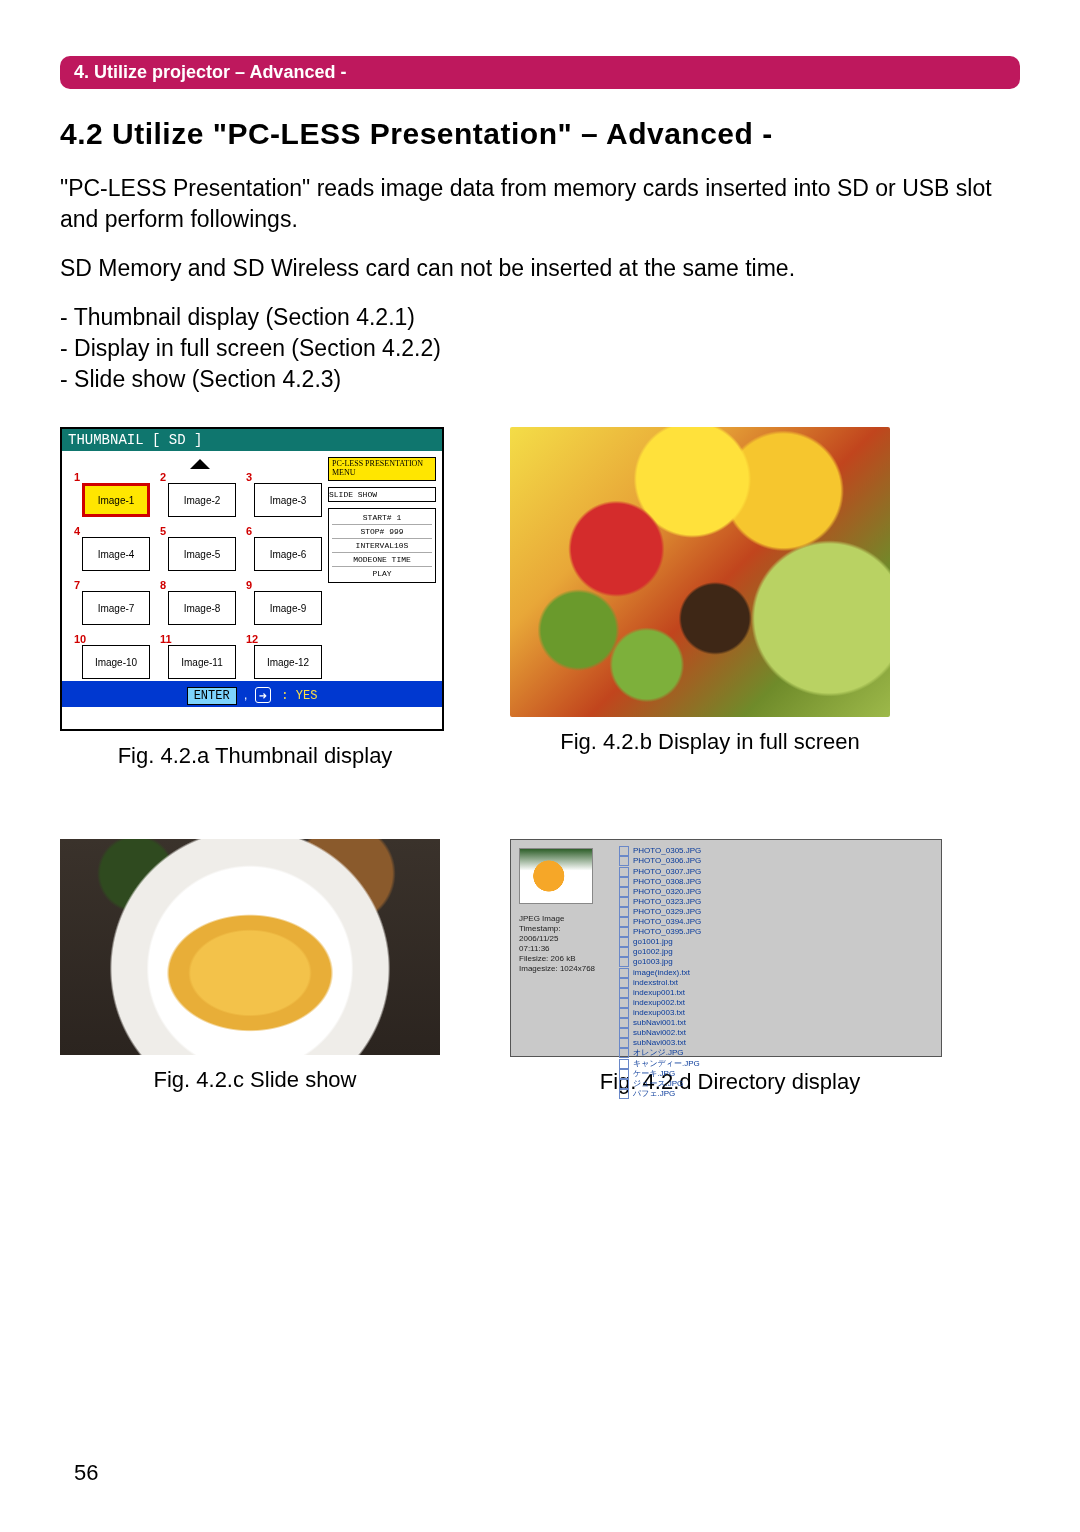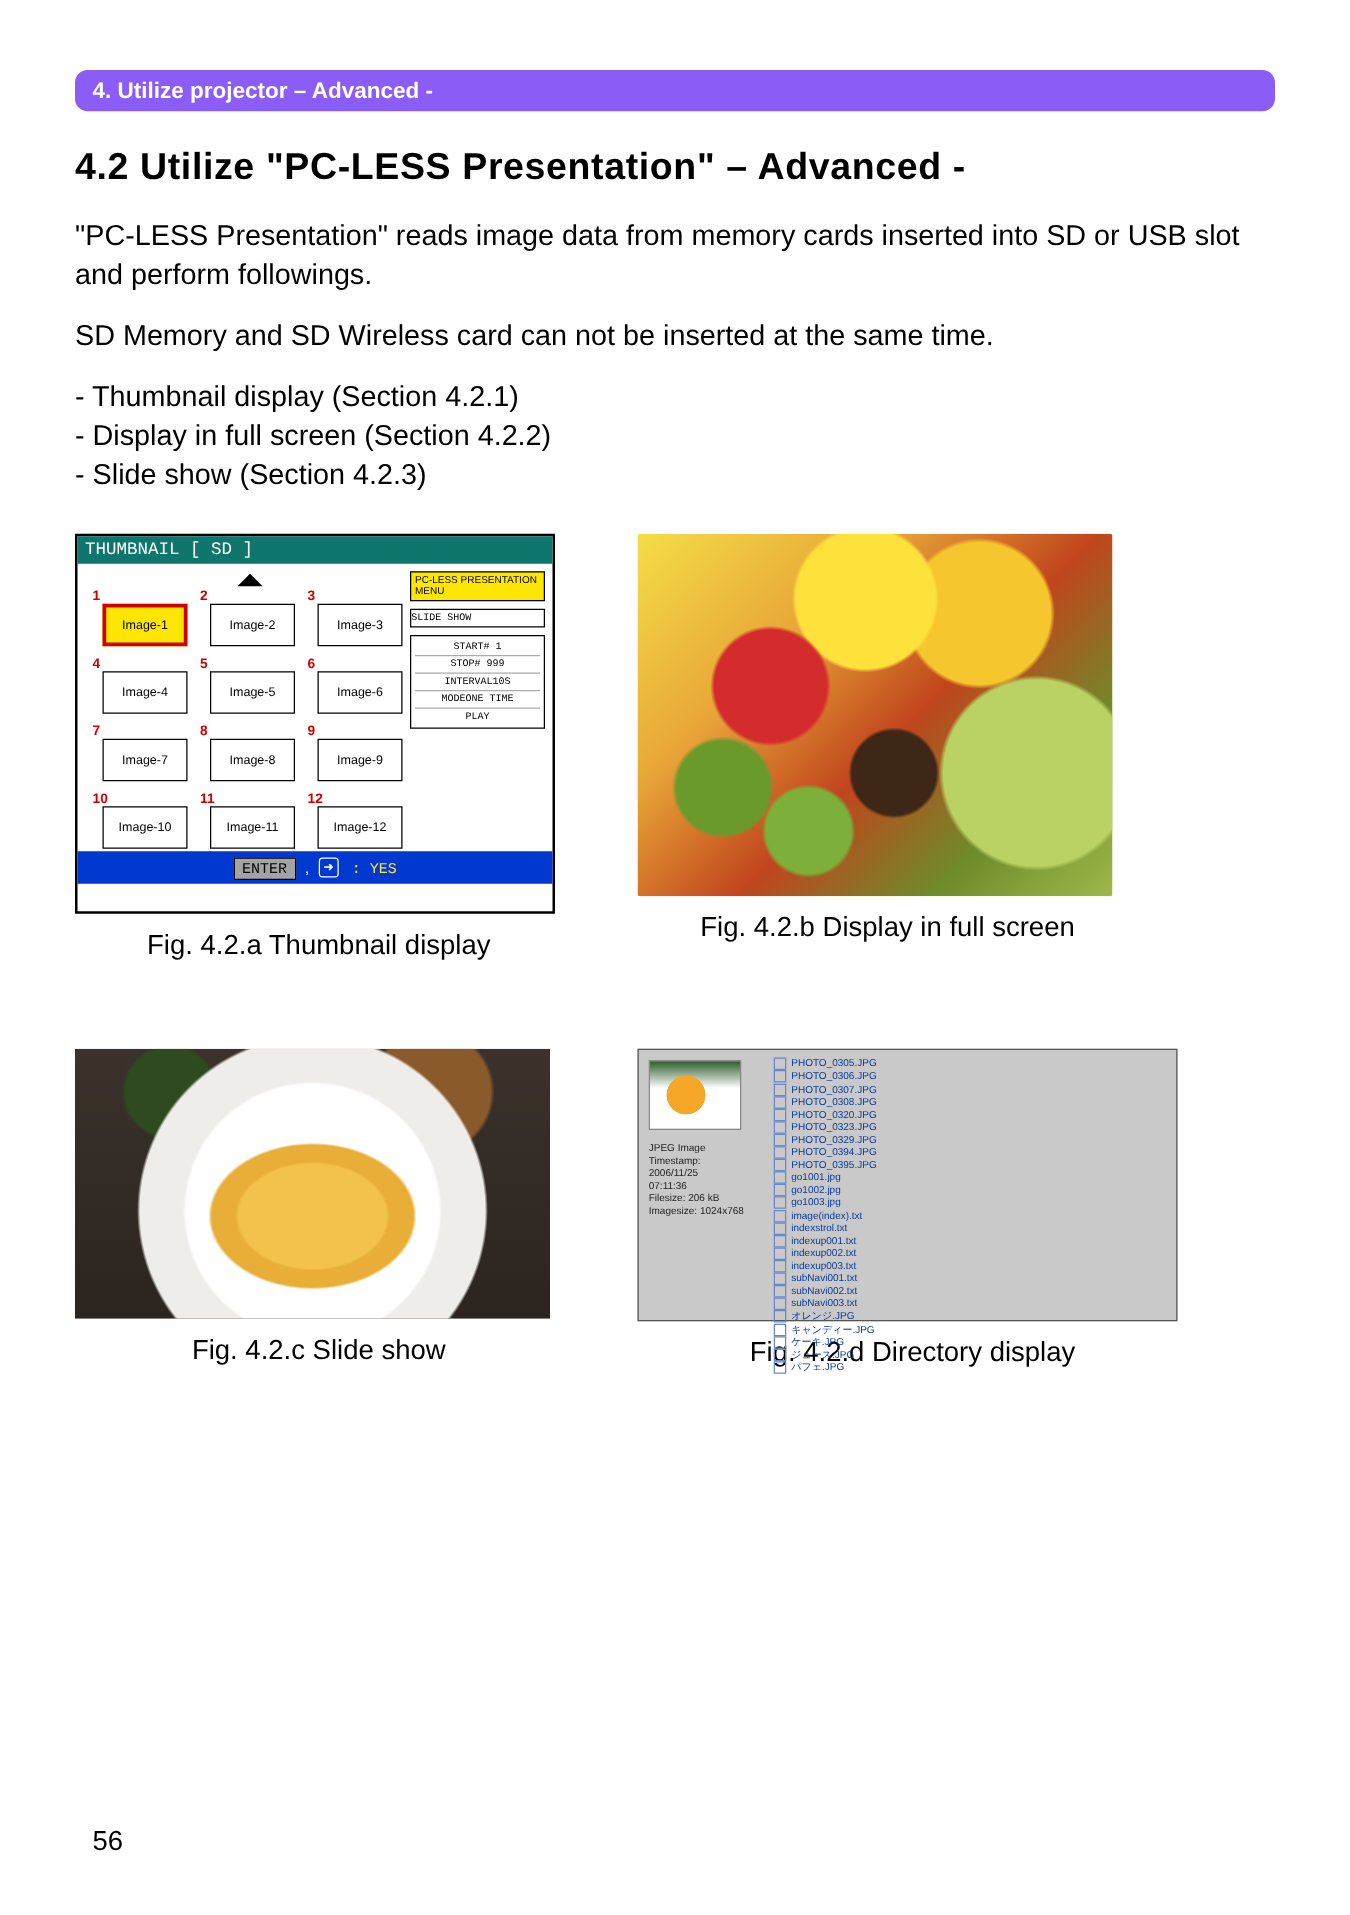--- a/index.html
+++ b/index.html
@@ -1,17 +1,17 @@
 <!DOCTYPE html>
 <html><head>
 <meta charset="utf-8">
 <style>
   html,body{margin:0;padding:0;background:#fff;font-family:Arial,Helvetica,sans-serif;color:#000}
   .page{width:1080px;height:1532px;position:relative;box-sizing:border-box;padding:56px 60px 40px 60px}
-  .crumb-bar{background:#8b5cf6;border-radius:10px;padding:6px 14px}
+  .crumb-bar{background:#be185d;border-radius:10px;padding:6px 14px}
   .crumb-bar span{color:#fff;font-weight:bold;font-size:18px}
   h1{font-size:30px;font-weight:900;margin:28px 0 22px 0;letter-spacing:0.5px}
   .intro{font-size:23px;line-height:1.35;margin:0 0 18px 0}
   .bullets{font-size:23px;line-height:1.35}
   .figs{display:flex;gap:60px;margin-top:32px}
   .figcol{flex:0 0 390px}
   .caption{text-align:center;font-size:22px;margin-top:12px}
   .pagenum{position:absolute;bottom:46px;left:74px;font-size:22px}
 
   
@@ -19,27 +19,27 @@
   .tbar{background:#0f766e;color:#fff;font-family:"Courier New",monospace;font-size:14px;padding:3px 6px}
   .tbody{display:flex;height:230px}
   .tgrid{flex:1;padding:8px 4px 4px 14px;position:relative}
   .arrow-up{width:0;height:0;border-left:10px solid transparent;border-right:10px solid transparent;border-bottom:10px solid #000;margin:0 auto 4px auto}
   .grid{display:grid;grid-template-columns:repeat(3,1fr);grid-auto-rows:48px;gap:6px 10px}
   .cell{position:relative}
   .cell .num{position:absolute;top:-2px;left:-2px;color:#d00000;font-size:11px;font-weight:bold}
   .cell .box{position:absolute;top:10px;left:6px;right:2px;bottom:4px;border:1.5px solid #000;font-size:10px;display:flex;align-items:center;justify-content:center;font-family:Arial}
   .cell.sel .box{background:#ffe600;border:3px solid #d00000}
   .tside{width:108px;padding:6px 6px 6px 0;display:flex;flex-direction:column;gap:6px}
-  .menu-top{background:#ffe600;border:1px solid #000;padding:2px 3px;font-size:8px;font-family:Liberation Sans, sans-serif;line-height:1.1}
+  .menu-top{background:#ffe600;border:1px solid #000;padding:2px 3px;font-size:8px;font-family:Liberation Serif, serif;line-height:1.1}
   .side-lbl{font-size:8px;font-family:"Courier New",monospace;text-align:left;border:1px solid #000;padding:2px 0}
   .side-items{border:1px solid #000;padding:2px 3px;font-size:8px;font-family:"Courier New",monospace}
   .side-items div{display:flex;justify-content:center;border-bottom:1px solid #aaa;padding:2px 0}
   .side-items div:last-child{border-bottom:none}
   .tfoot{background:#0038d0;text-align:center;padding:4px 0}
-  .tfoot .enter{background:#a3a3a3;color:#000;font-size:12px;font-family:"Courier New",monospace;padding:1px 6px;border:1px solid #000}
+  .tfoot .enter{background:#7dd3fc;color:#000;font-size:12px;font-family:"Courier New",monospace;padding:1px 6px;border:1px solid #000}
   .tfoot .comma{color:#fff;font-size:12px;margin:0 3px}
   .tfoot .cir{display:inline-flex;width:14px;height:14px;border:1.5px solid #fff;border-radius:3px;align-items:center;justify-content:center;color:#fff;font-size:10px;vertical-align:middle}
   .tfoot .yes{color:#fde047;font-size:12px;font-family:"Courier New",monospace;margin-left:6px}
 
   
   .photo{width:380px;height:290px;position:relative;overflow:hidden;border-radius:2px}
   .fruit-bg{position:absolute;inset:0;background:
      radial-gradient(circle at 28% 42%, #d42c2c 0 14%, transparent 15%),
      radial-gradient(circle at 18% 70%, #6a9a2c 0 10%, transparent 11%),
      radial-gradient(circle at 48% 18%, #ffe13b 0 18%, transparent 19%),

